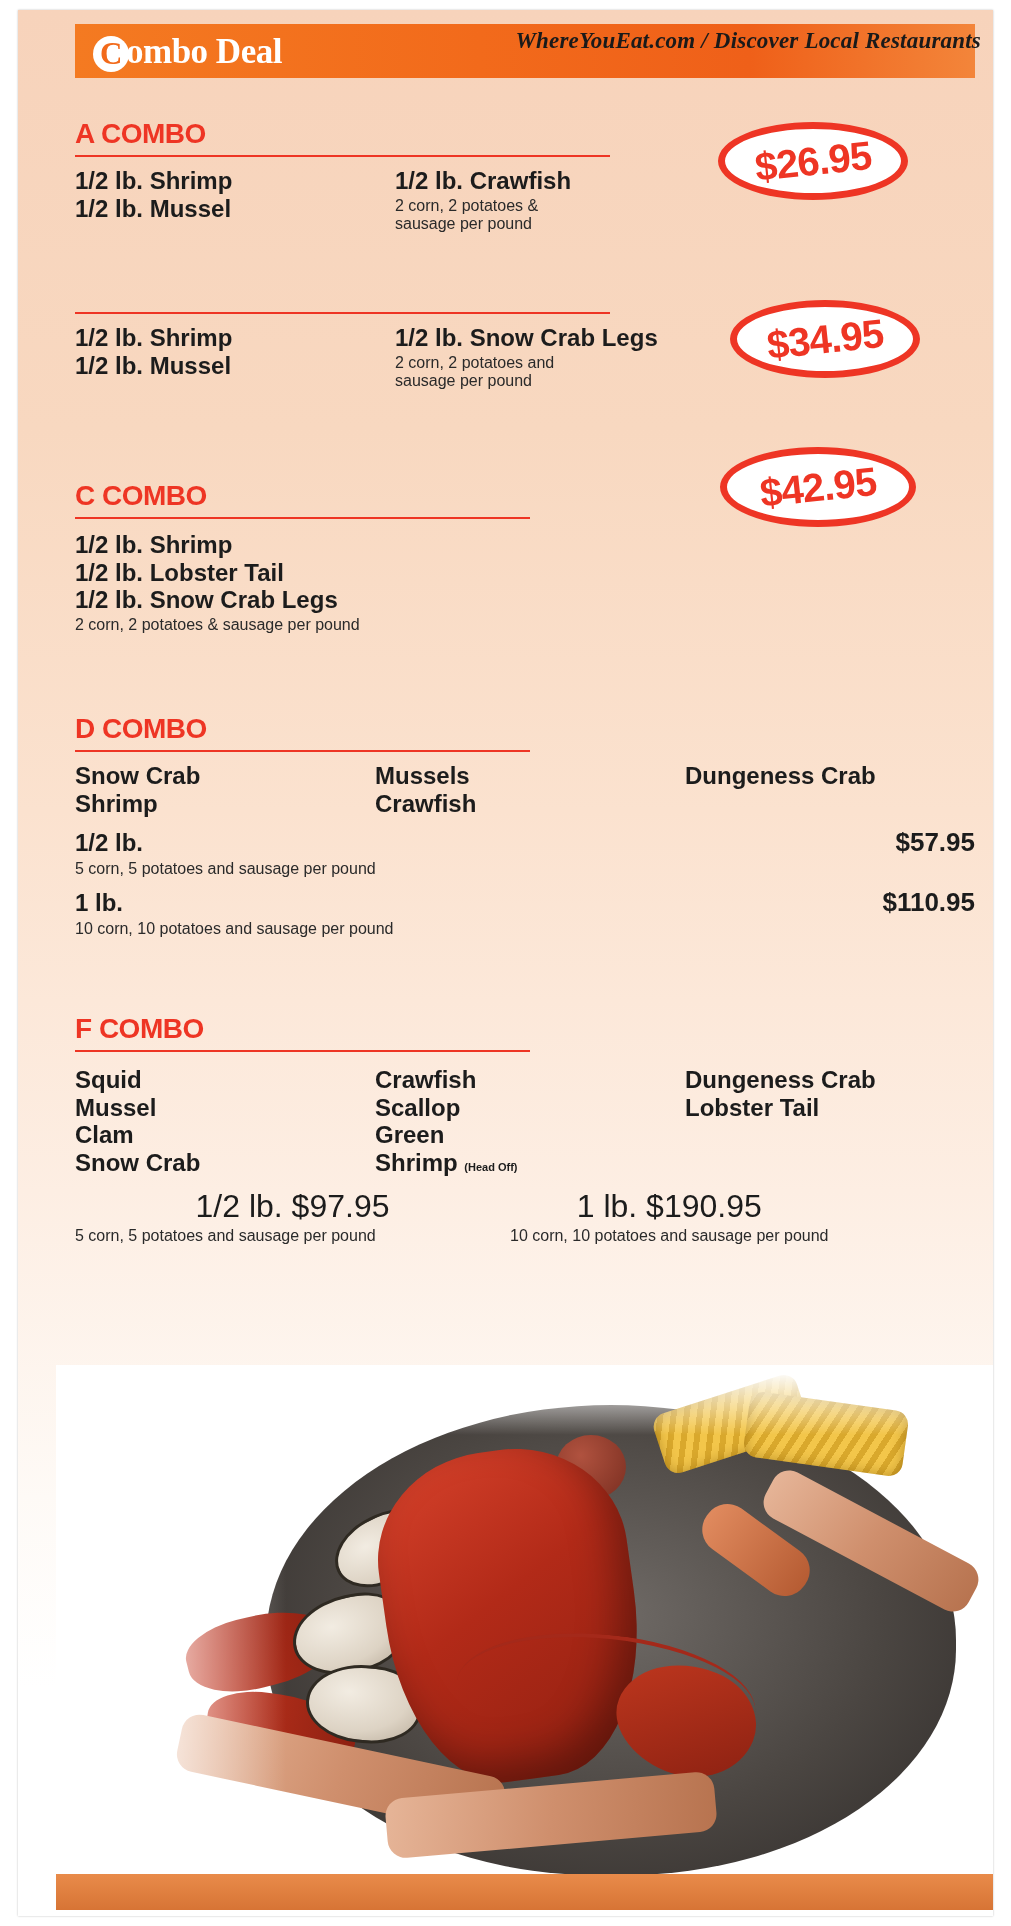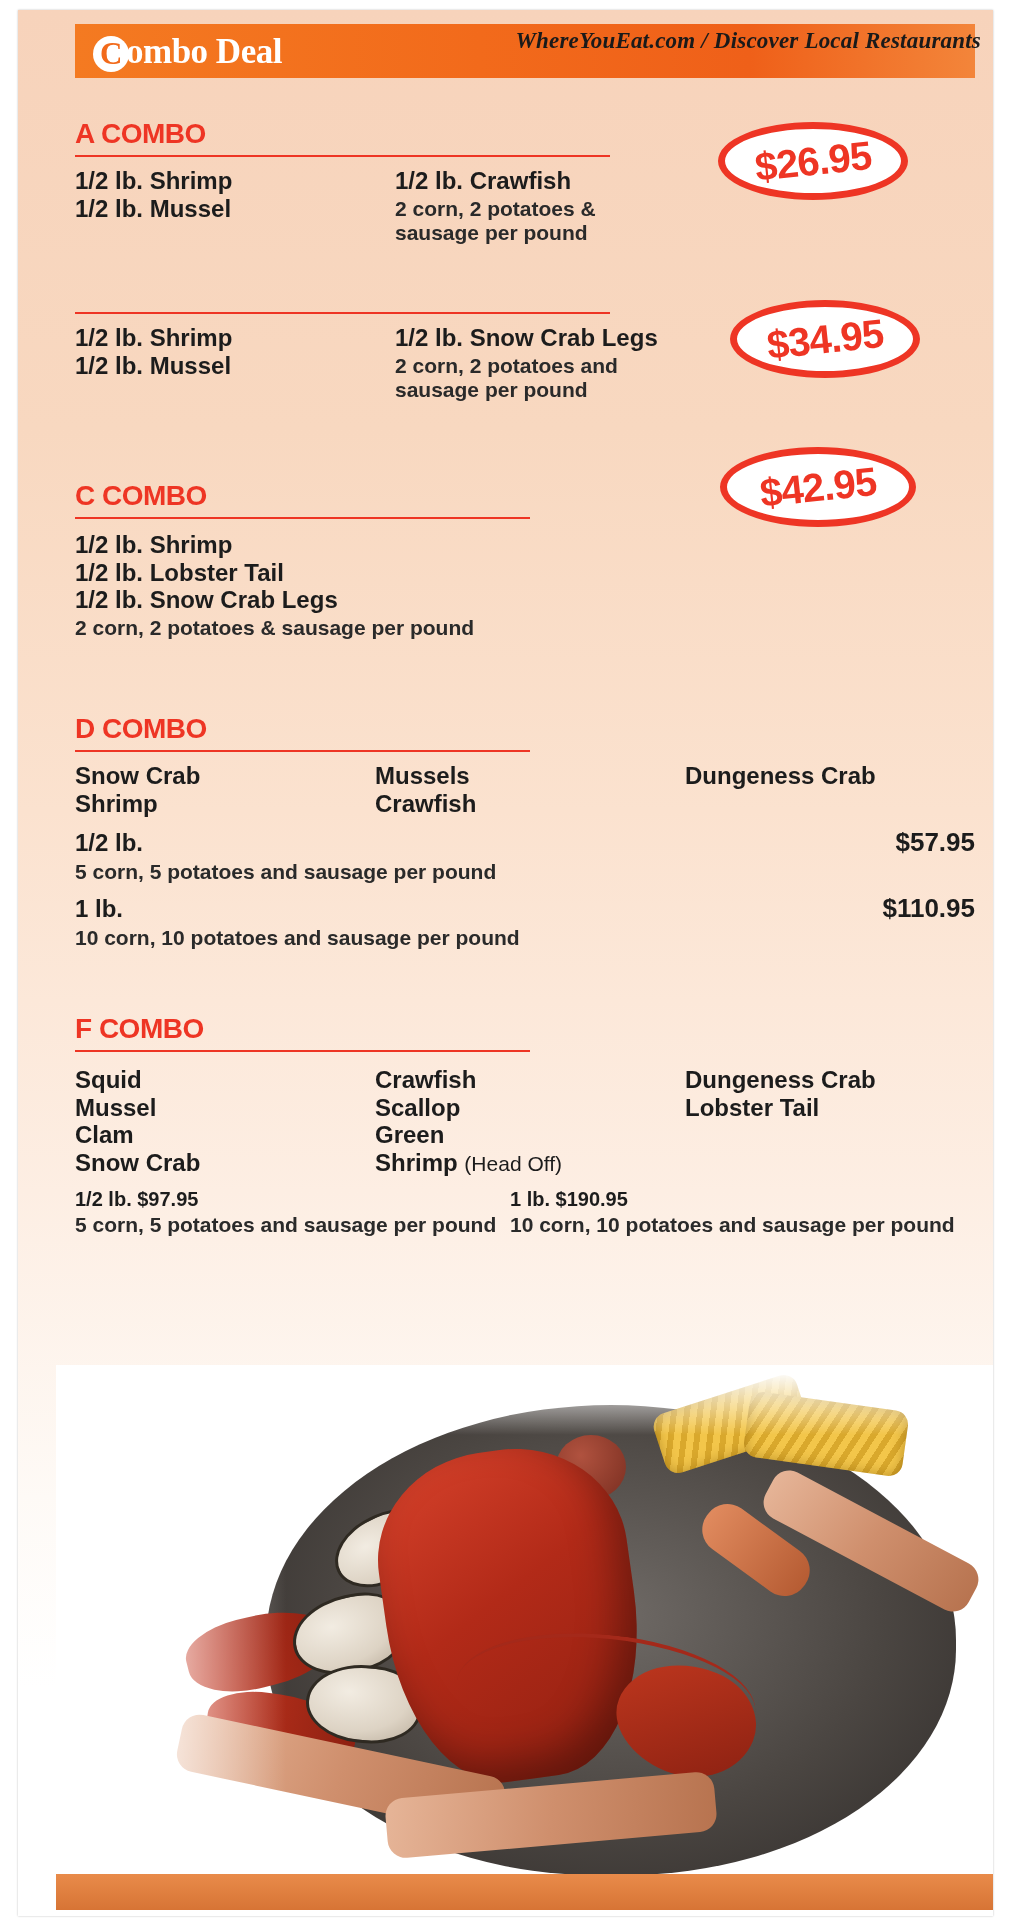--- a/index.html
+++ b/index.html
@@ -101,22 +101,22 @@
     display: flex;
     margin-top: 10px;
   }
   .col-item {
     font-size: 24px;
     font-weight: bold;
     color: #1c1c1c;
     line-height: 1.15;
   }
   .sub-note {
-    font-size: 21px;
-    font-weight: bold;
+    font-size: 16px;
+    font-weight: normal;
     color: #2a2a2a;
     line-height: 1.18;
     margin-top: 2px;
   }
 
   
   .price-badge {
     position: absolute;
     width: 190px;
     height: 78px;
@@ -163,23 +163,24 @@
     font-weight: bold;
     color: #1c1c1c;
   }
 
   .f-bottom {
     display: flex;
     margin-top: 12px;
   }
   .f-bottom .blk { }
   .f-bottom .qtyprice {
-    font-size: 20px;
-    font-weight: bold;
+    font-size: 32px;
+    font-weight: normal;
     color: #1c1c1c;
+    text-align: center;
   }
 
   
   #photo {
     position: absolute;
     left: 38px;
     top: 1355px;
     width: 940px;
     height: 545px;
     overflow: hidden;
@@ -409,21 +410,21 @@
         <div class="col-item">Mussel</div>
         <div class="col-item">Clam</div>
         <div class="col-item">Snow Crab</div>
       </div>
       <div style="width:310px;">
         <div class="col-item">Crawfish</div>
         <div class="col-item">Scallop</div>
         <div class="col-item">Green</div>
         <div class="col-item">
           <span>Shrimp</span>
-          <span style="font-size:21px;font-weight:normal;">(Head Off)</span>
+          <span style="font-size:11px;font-weight:bold;">(Head Off)</span>
         </div>
       </div>
       <div style="width:290px;">
         <div class="col-item">Dungeness Crab</div>
         <div class="col-item">Lobster Tail</div>
       </div>
     </div>
     <div class="f-bottom">
       <div class="blk" style="width:435px;">
         <div class="qtyprice">1/2 lb. $97.95</div>

